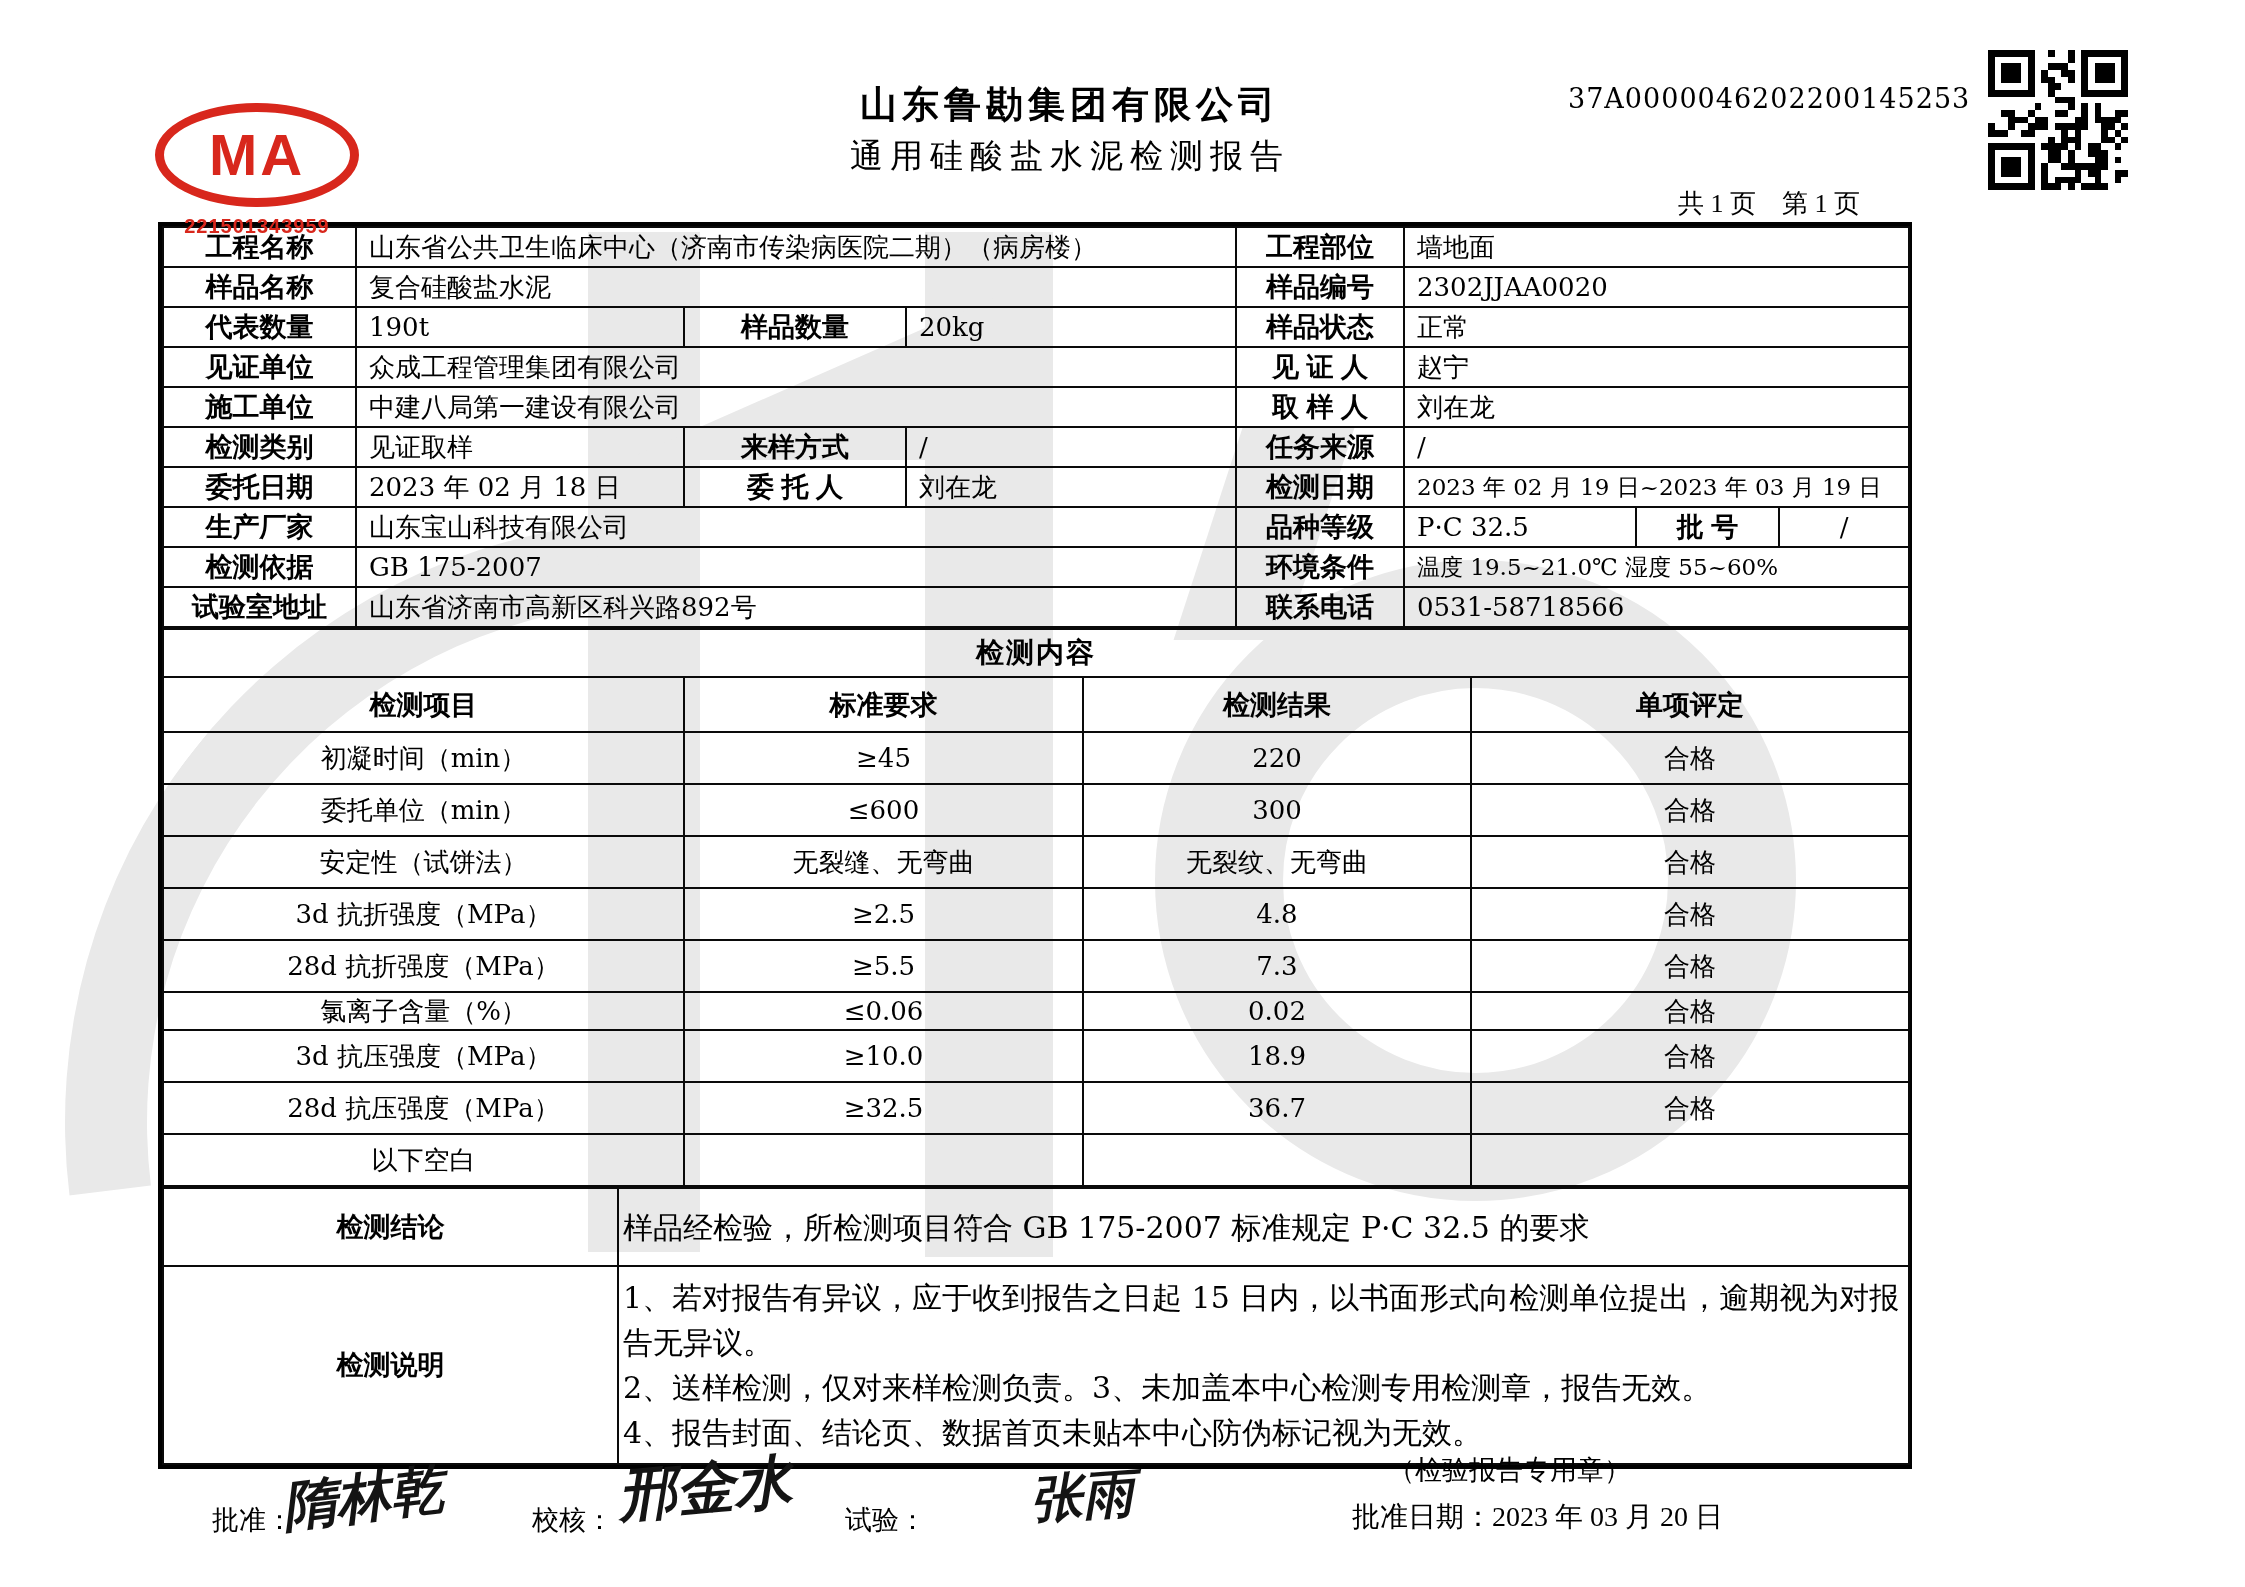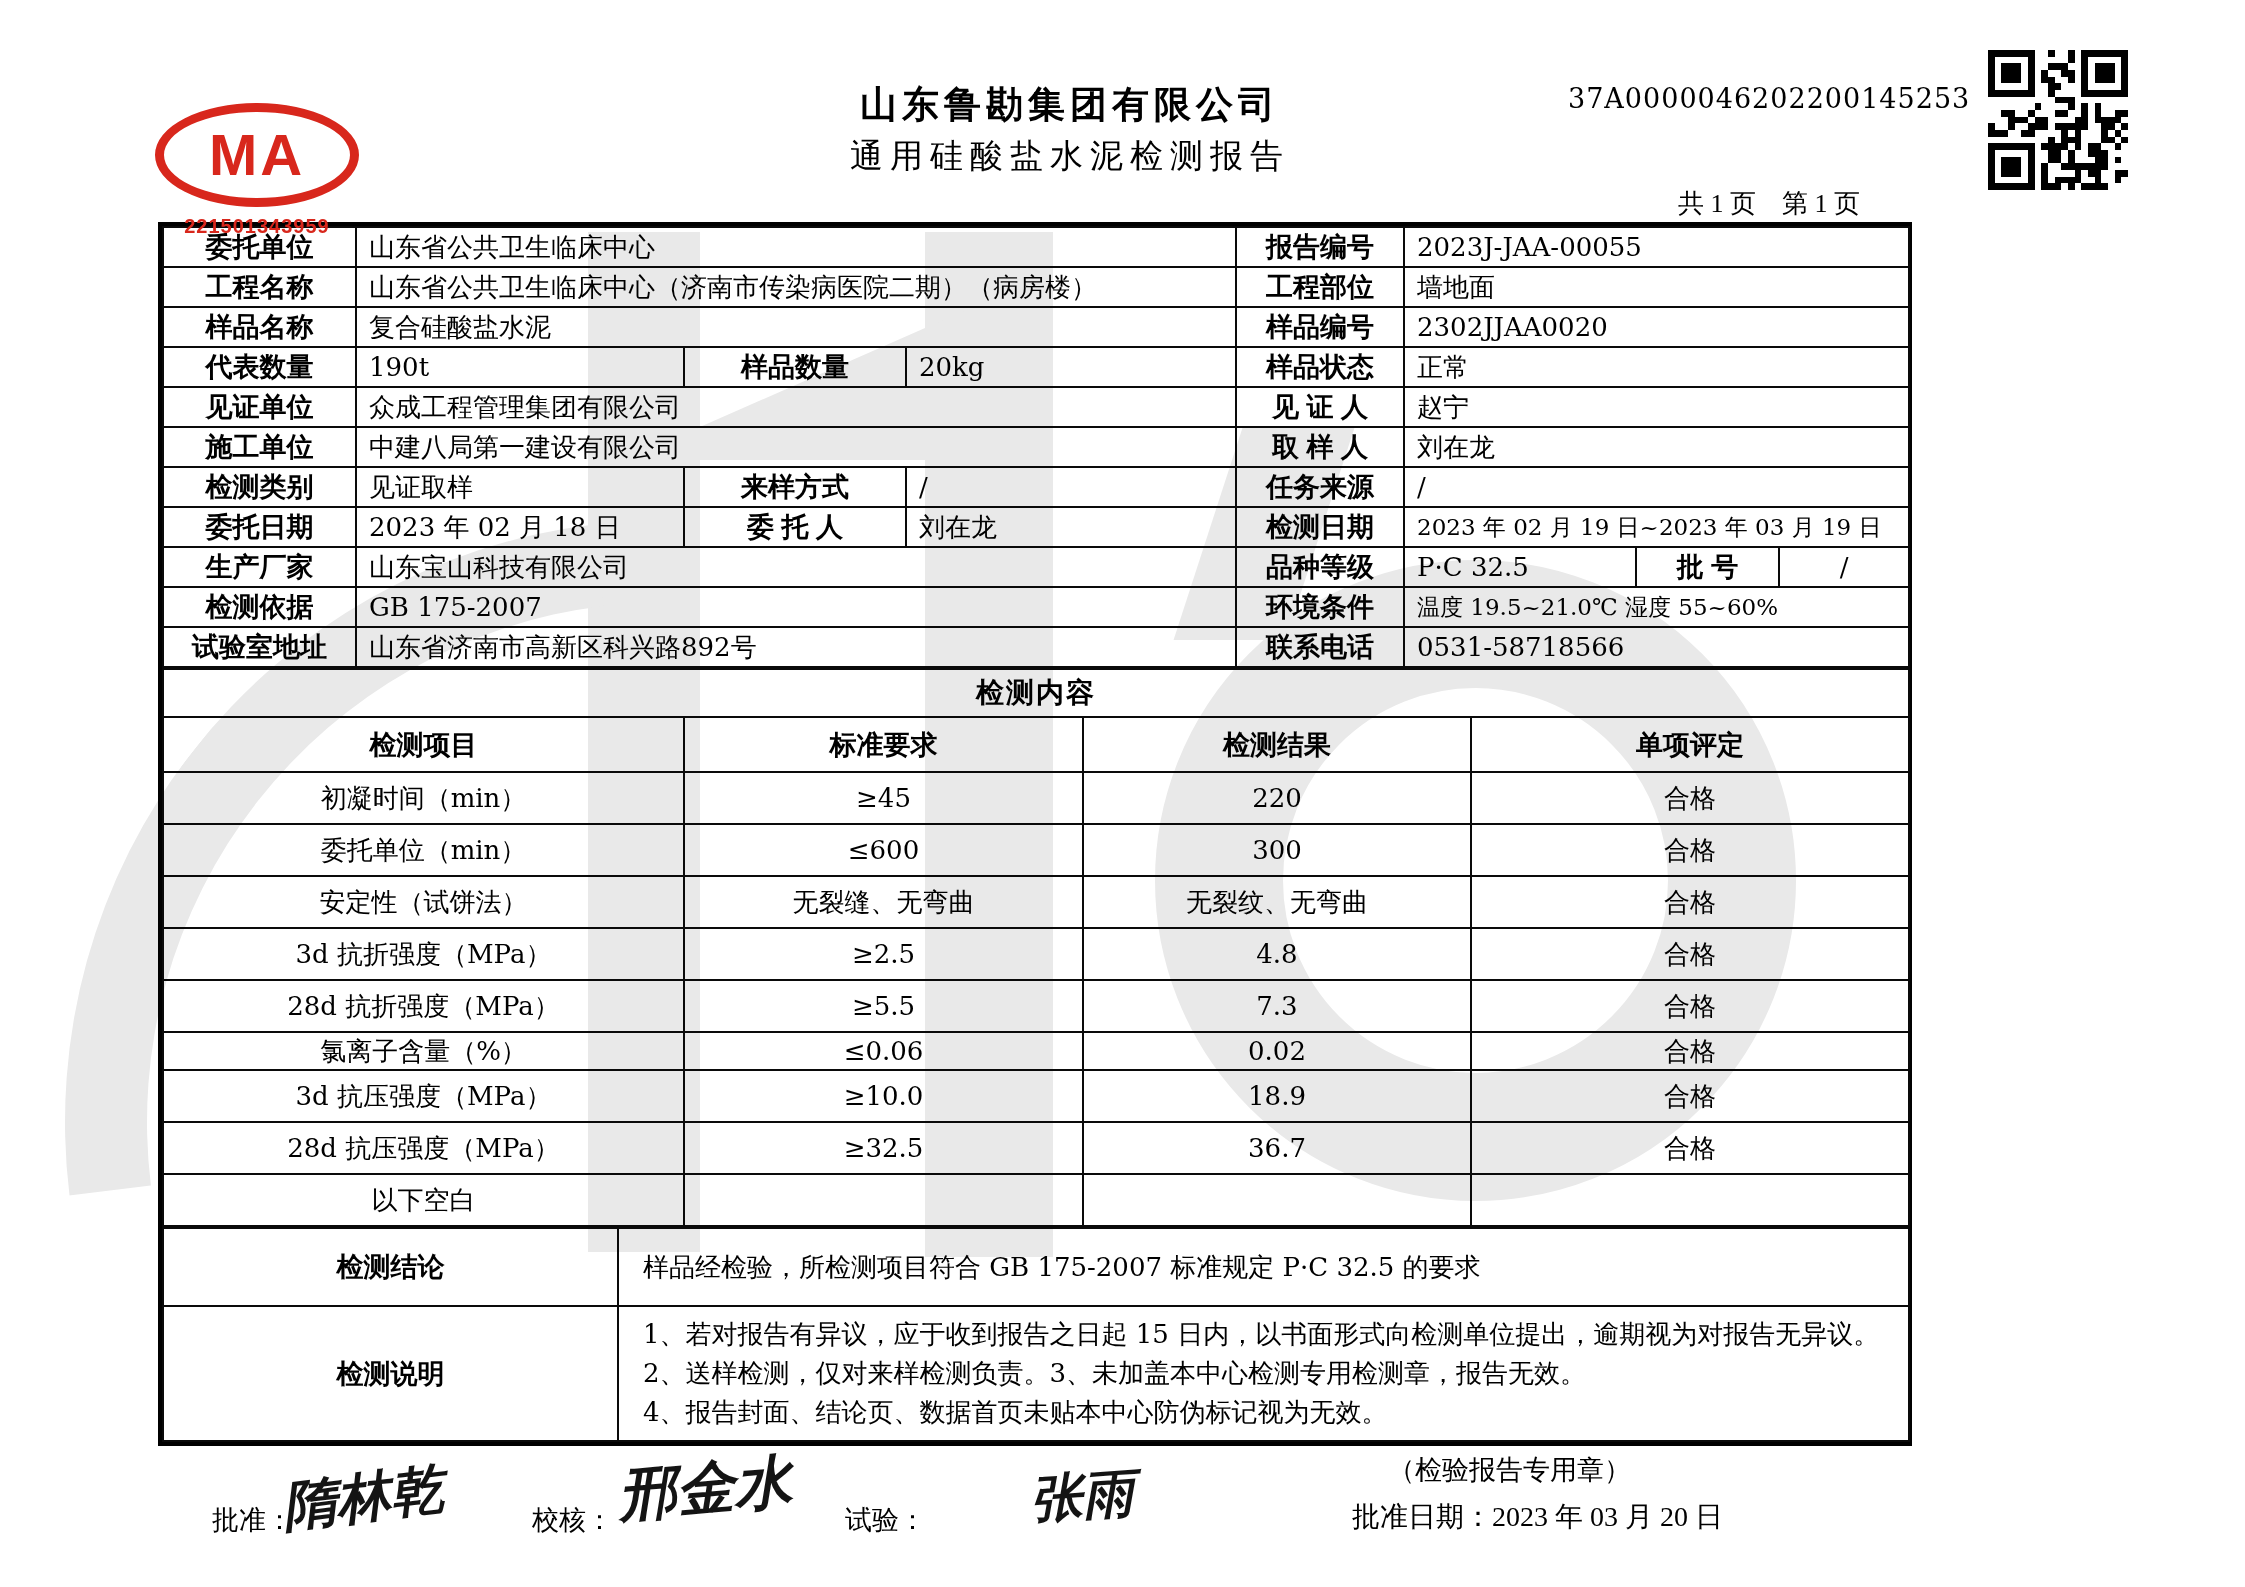--- a/index.html
+++ b/index.html
@@ -29,22 +29,22 @@
   .qr{left:1988px;top:50px;width:140px;height:140px;}
   
   .tablewrap{position:absolute;z-index:1;left:158px;top:222px;width:1746px;border:4px solid #000;}
   table{border-collapse:collapse;table-layout:fixed;width:1746px;background:transparent;}
   td{border:2px solid #0a0a0a;overflow:hidden;white-space:nowrap;padding:0;}
   .lbl{font-family:"Liberation Sans",sans-serif;font-weight:bold;font-size:27px;text-align:center;}
   .banner{font-size:28px;letter-spacing:2px;}
   .val{font-family:"DejaVu Serif",serif;font-size:26px;text-align:left;padding:0 12px;}
   .valc{font-family:"DejaVu Serif",serif;font-size:26px;text-align:center;}
   .sm{font-size:23px;letter-spacing:0;}
-  .txt{font-family:"DejaVu Serif",serif;font-size:26px;text-align:left;
-       padding:8px 24px;white-space:normal;line-height:1.5;vertical-align:middle;}
+  .txt{font-family:"DejaVu Serif",serif;font-size:30px;text-align:left;
+       padding:8px 4px;white-space:normal;line-height:1.5;vertical-align:middle;}
   
   .ft{position:absolute;z-index:2;font-size:27px;}
   .sig{position:absolute;z-index:2;font-family:"DejaVu Serif",serif;font-style:italic;
        font-weight:bold;color:#141414;white-space:nowrap;}
 </style>
 </head>
 <body>
 
 <div class="page">
 
@@ -208,26 +208,20 @@
           <col style="width: 328px;">
           <col style="width: 222px;">
           <col style="width: 330px;">
           <col style="width: 168px;">
           <col style="width: 232px;">
           <col style="width: 143px;">
           <col style="width: 130px;">
         </colgroup>
         <tbody>
           <tr style="height: 40px;">
-            <td class="lbl">委托单位</td>
-            <td colspan="3" class="val">山东省公共卫生临床中心</td>
-            <td class="lbl">报告编号</td>
-            <td colspan="3" class="val">2023J-JAA-00055</td>
-          </tr>
-          <tr style="height: 40px;">
             <td class="lbl">工程名称</td>
             <td colspan="3" class="val">山东省公共卫生临床中心（济南市传染病医院二期）（病房楼）</td>
             <td class="lbl">工程部位</td>
             <td colspan="3" class="val">墙地面</td>
           </tr>
           <tr style="height: 40px;">
             <td class="lbl">样品名称</td>
             <td colspan="3" class="val">复合硅酸盐水泥</td>
             <td class="lbl">样品编号</td>
             <td colspan="3" class="val">2302JJAA0020</td>

